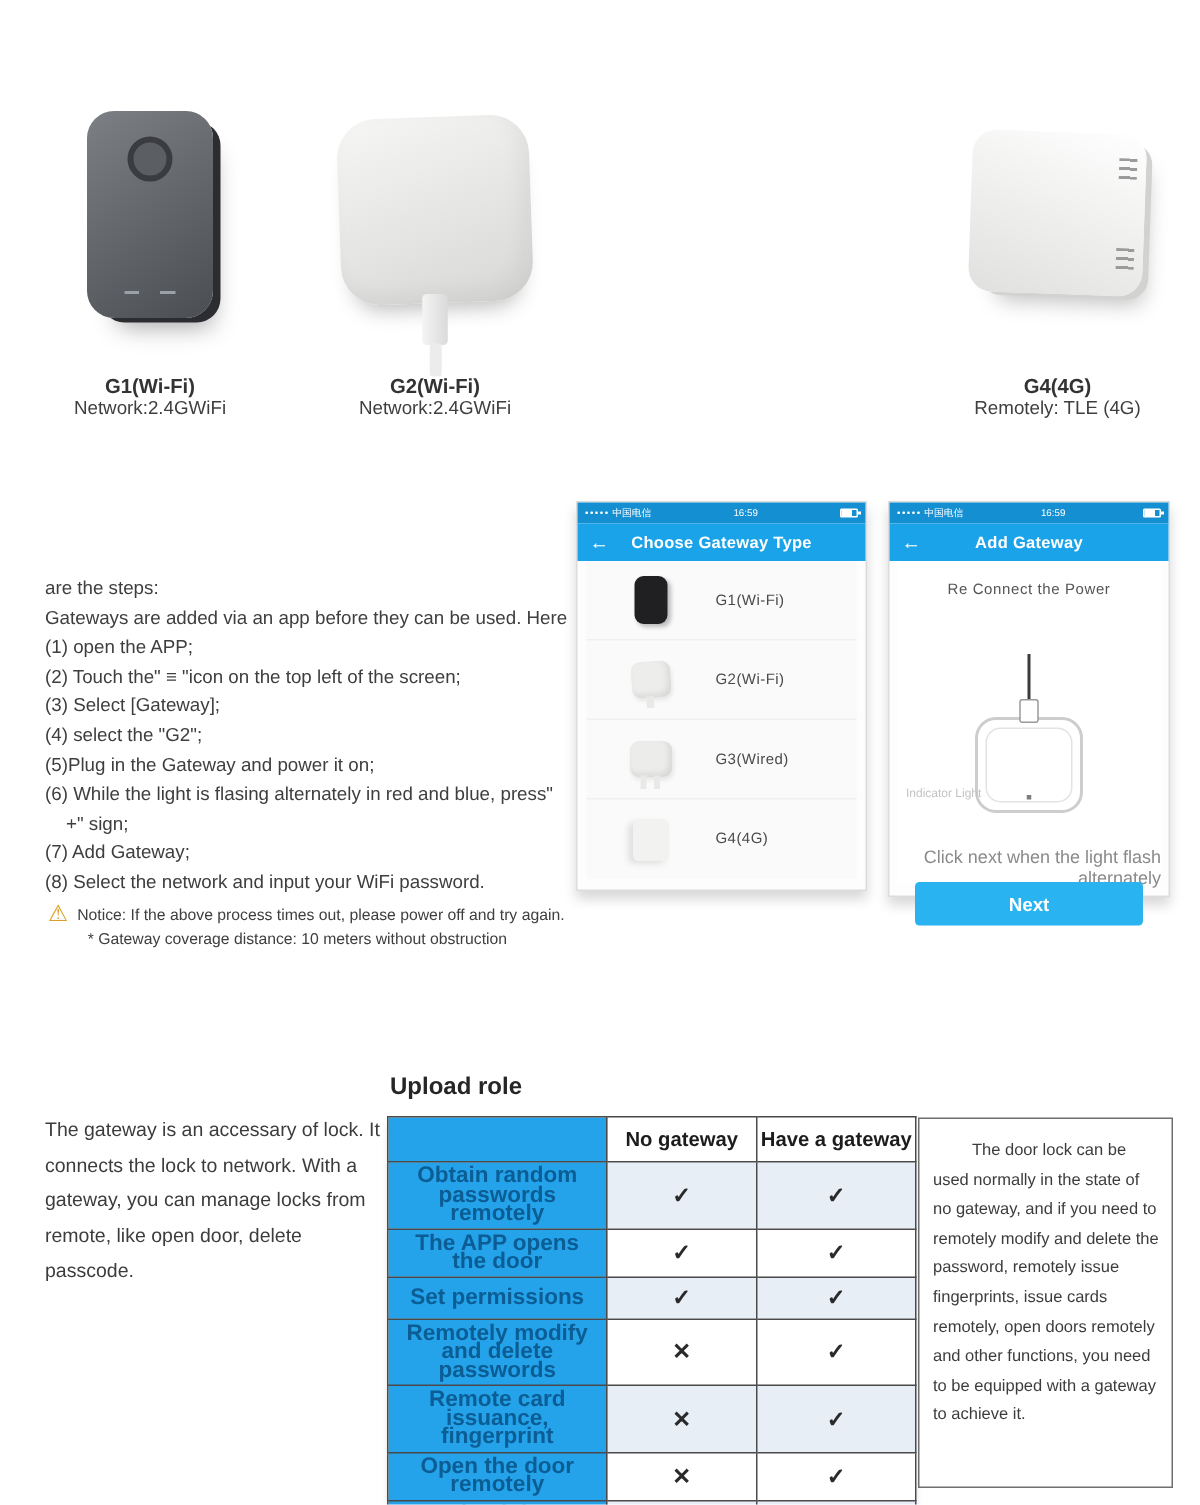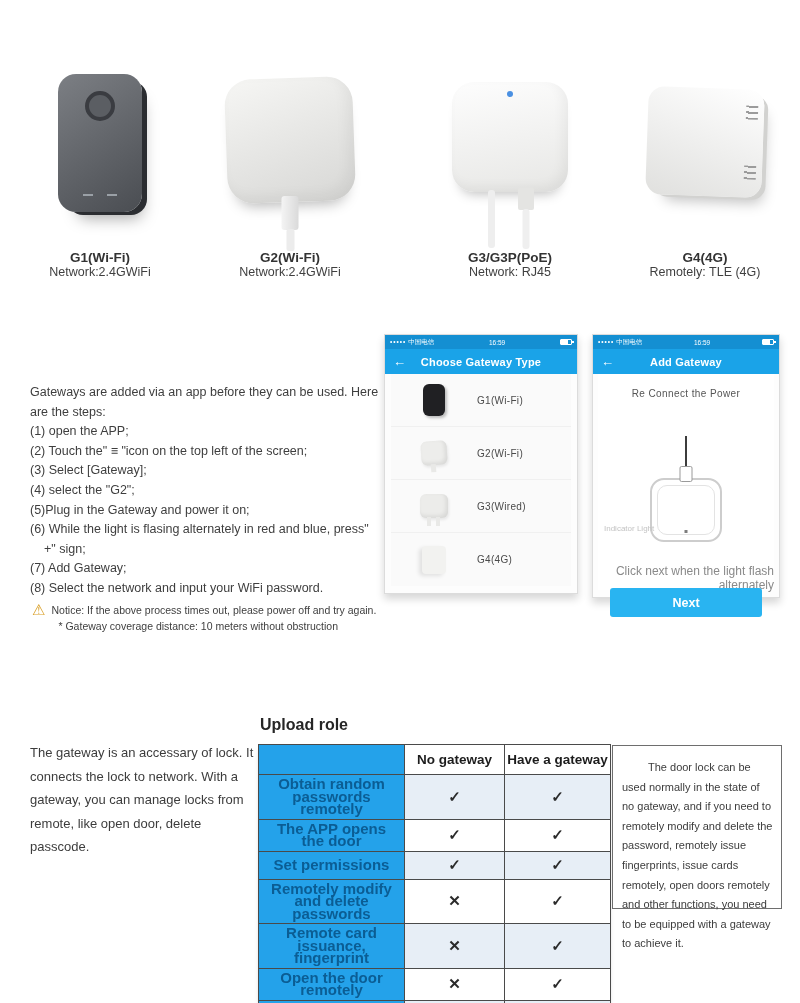--- a/index.html
+++ b/index.html
@@ -116,21 +116,21 @@
   .role-table { position:absolute; left:258px; top:744px; border-collapse:collapse;
     box-shadow:0 4px 5px -2px rgba(0,0,0,.25); }
   .role-table td { border:1.5px solid #4a4a4a; }
   td.lbl { width:146px; background:#24a2ea; color:#0b5d94; font-weight:bold;
     font-size:15px; text-align:center; padding:3px 8px; line-height:12.5px; }
   td.hdr { background:#fff; font-weight:bold; font-size:13.5px; color:#1c1c1c;
     text-align:center; height:30px; }
   td.c-no { width:100px; } td.c-have { width:106px; }
   td.val { text-align:center; font-size:15px; font-weight:bold; color:#2a2a2a; height:28px; background:#fff; }
   tr.alt td.val { background:#e7eef6; }
-  .right-note { position:absolute; left:612px; top:745px; width:170px; height:164px;
+  .right-note { position:absolute; left:612px; top:745px; width:170px; height:247px;
     border:1px solid #6e6e6e; background:#fff; padding:12px 8px 0 9px;
     font-size:11px; line-height:19.6px; color:#3c3c3c; text-indent:26px; }
 </style>
 </head>
 <body>
 
 <div class="page">
 
   <div class="product p1">
     <div class="art">
@@ -139,44 +139,35 @@
     <div class="prod-name">G1(Wi-Fi)</div>
     <div class="prod-net">Network:2.4GWiFi</div>
   </div>
   <div class="product p2">
     <div class="art">
         <div class="dev-g2"></div>
         <div class="g2-cable"></div>
       </div>
     <div class="prod-name">G2(Wi-Fi)</div>
     <div class="prod-net">Network:2.4GWiFi</div>
-  </div>
-  <div class="product p3">
-    <div class="art">
-        <div class="dev-g3"></div>
-        <div class="g3-cable-a"></div>
-        <div class="g3-cable-b"></div>
-      </div>
-    <div class="prod-name">G3/G3P(PoE)</div>
-    <div class="prod-net">Network: RJ45</div>
   </div>
   <div class="product p4">
     <div class="art">
         <div class="dev-g4">
           <div class="g4-vents"></div>
           <div class="g4-vents low"></div>
         </div>
       </div>
     <div class="prod-name">G4(4G)</div>
     <div class="prod-net">Remotely: TLE (4G)</div>
   </div>
 
   <div class="instructions">
+    <div class="iline">are the steps:</div>
     <div class="iline">Gateways are added via an app before they can be used. Here</div>
-    <div class="iline">are the steps:</div>
     <div class="iline">(1) open the APP;</div>
     <div class="iline">(2) Touch the" ≡ "icon on the top left of the screen;</div>
     <div class="iline">(3) Select [Gateway];</div>
     <div class="iline">(4) select the "G2";</div>
     <div class="iline">(5)Plug in the Gateway and power it on;</div>
     <div class="iline">(6) While the light is flasing alternately in red and blue, press"</div>
     <div class="iline wrap2">+" sign;</div>
     <div class="iline">(7) Add Gateway;</div>
     <div class="iline">(8) Select the network and input your WiFi password.</div>
   </div>

